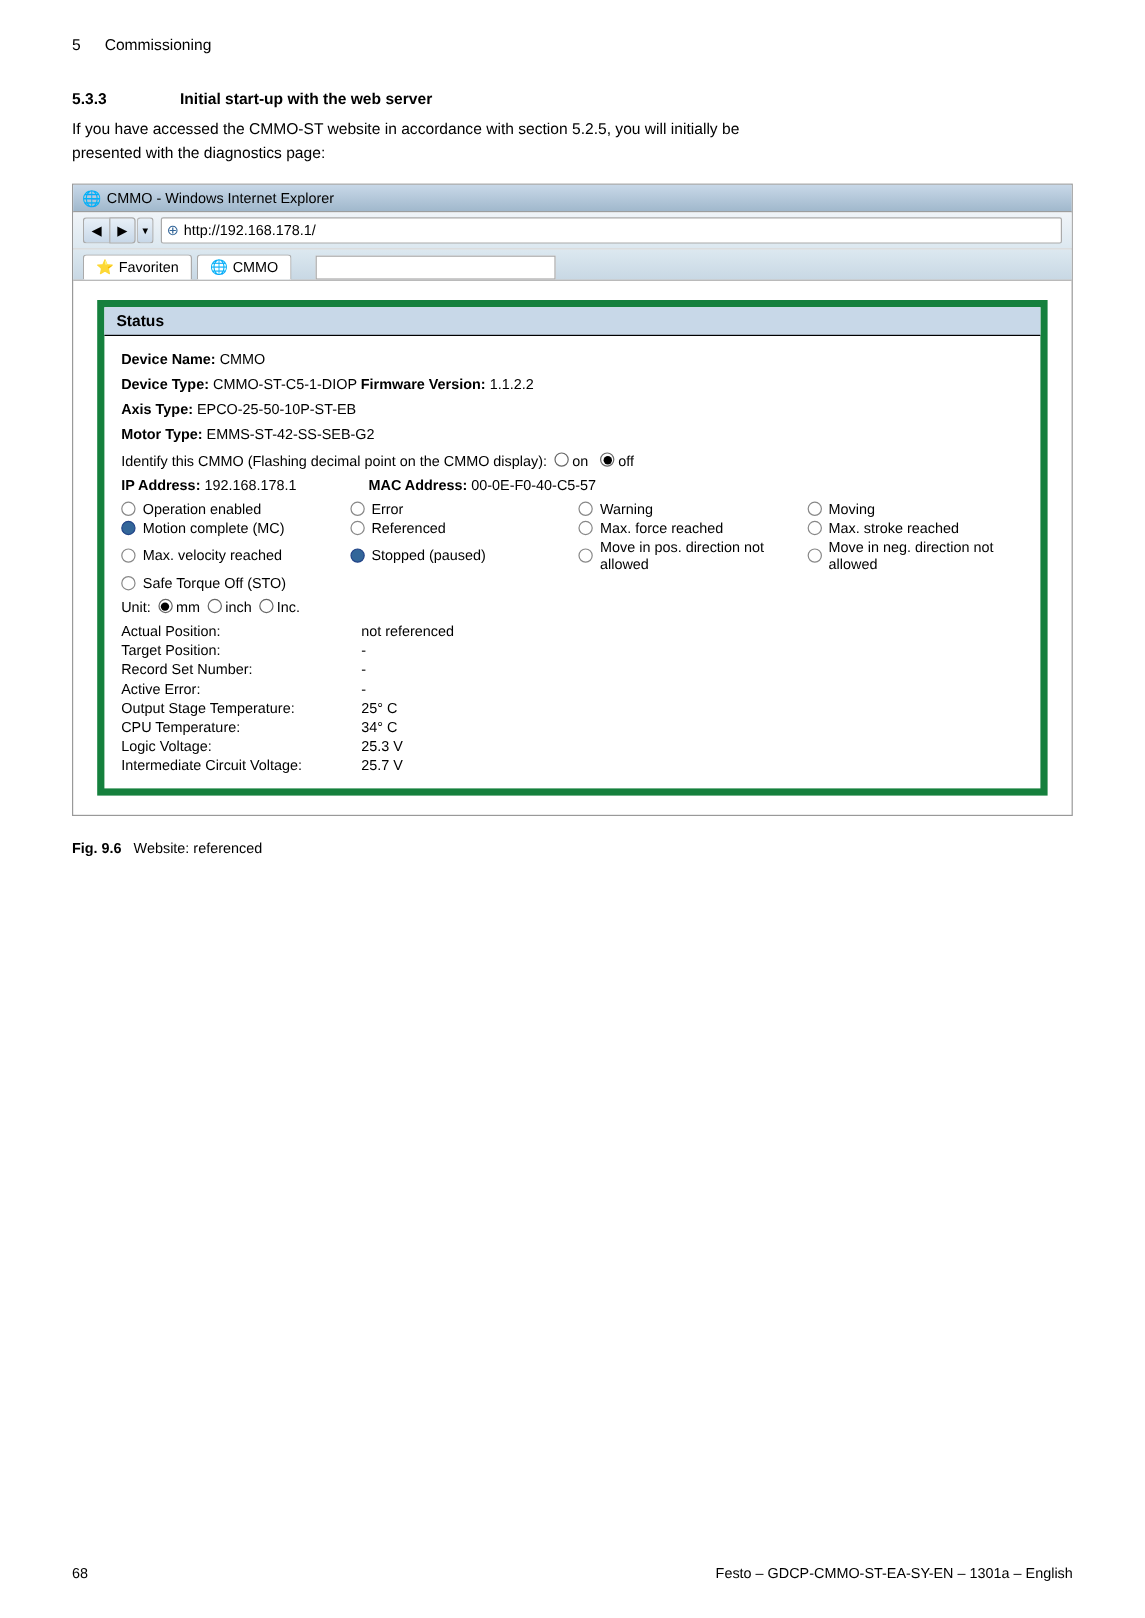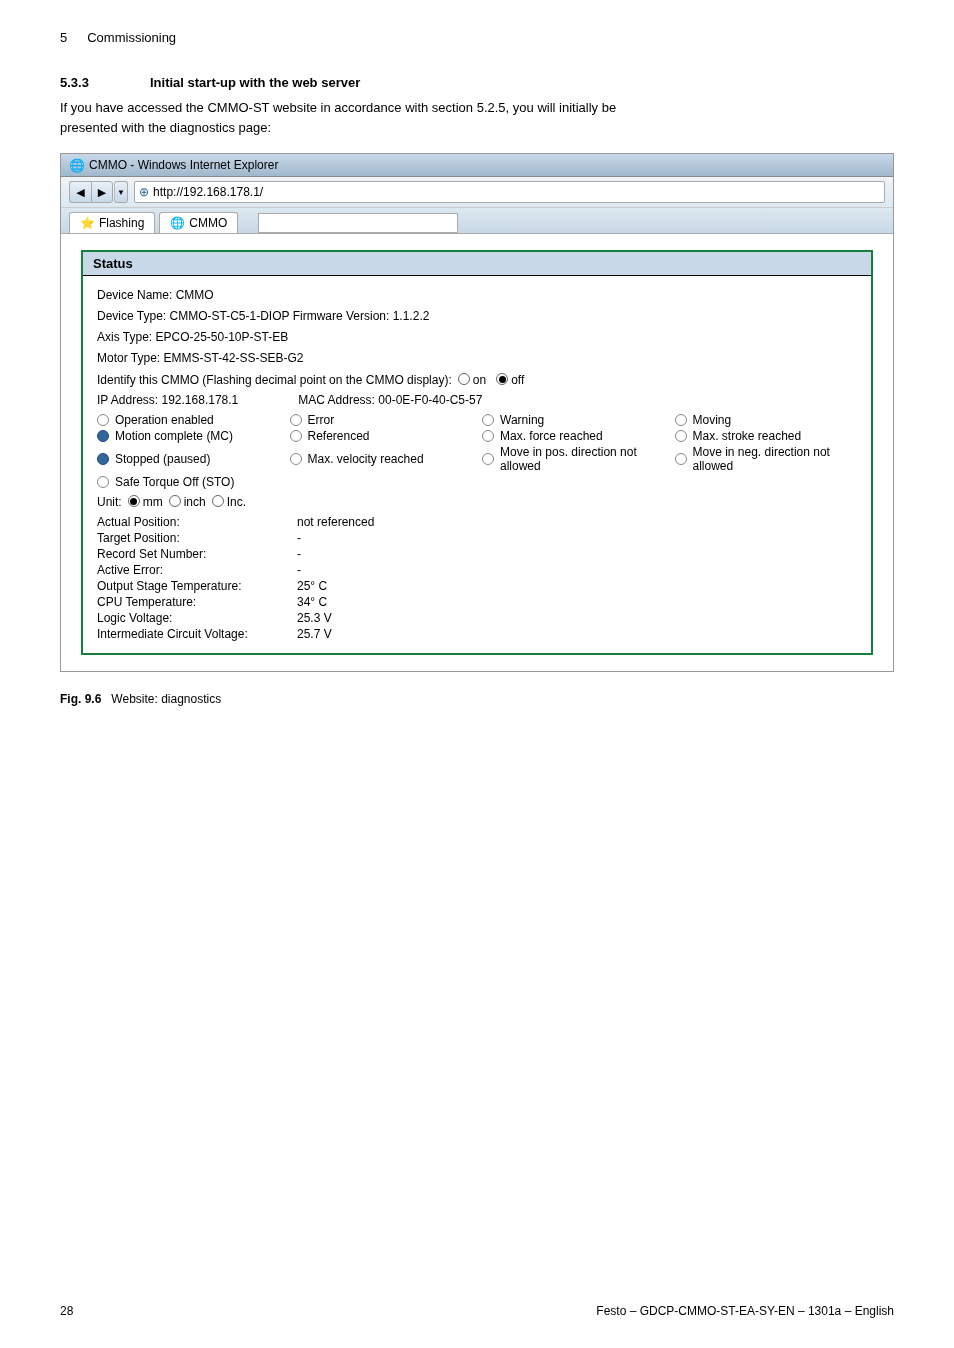--- a/index.html
+++ b/index.html
@@ -181,21 +181,21 @@
       padding: 0 4px;
       margin-left: 20px;
     }
 
     .browser-content {
       padding: 16px 20px;
     }
 
     
     .status-panel {
-      border: 2px solid #15803d;
+      border: 6px solid #15803d;
     }
 
     .status-header {
       background: #c8d8e8;
       padding: 4px 10px;
       font-size: 13px;
       font-weight: bold;
       border-bottom: 1px solid #000;
     }
 
@@ -203,21 +203,21 @@
       padding: 10px 14px;
       font-size: 12px;
     }
 
     .status-row {
       margin-bottom: 3px;
       line-height: 1.5;
     }
 
     .label-bold {
-      font-weight: normal;
+      font-weight: bold;
     }
 
     .identify-row {
       display: flex;
       align-items: center;
       gap: 6px;
       margin: 6px 0;
       font-size: 12px;
     }
 
@@ -381,21 +381,21 @@
 
       <div class="address-bar">
         <span class="address-icon">⊕</span>
         <span>http://192.168.178.1/</span>
       </div>
     </div>
 
     <div class="browser-tabbar">
       <div class="tab-item">
         <span class="tab-icon">⭐</span>
-        <span>Flashing</span>
+        <span>Favoriten</span>
       </div>
       <div class="tab-item" style="margin-left:4px;">
         <span class="tab-icon">🌐</span>
         <span>CMMO</span>
       </div>
       <input class="tab-input" type="text" value="" style="">
     </div>
 
     <div class="browser-content">
 
@@ -482,26 +482,26 @@
             <div class="indicator-row">
               <div class="indicator-dot dot-empty"></div>
               <span>Max. force reached</span>
             </div>
             <div class="indicator-row">
               <div class="indicator-dot dot-empty"></div>
               <span>Max. stroke reached</span>
             </div>
 
             <div class="indicator-row">
+              <div class="indicator-dot dot-empty"></div>
+              <span>Max. velocity reached</span>
+            </div>
+            <div class="indicator-row">
               <div class="indicator-dot dot-blue"></div>
               <span>Stopped (paused)</span>
-            </div>
-            <div class="indicator-row">
-              <div class="indicator-dot dot-empty"></div>
-              <span>Max. velocity reached</span>
             </div>
 
             <div class="indicator-row">
               <div class="indicator-dot dot-empty"></div>
               <span>Move in pos. direction not allowed</span>
             </div>
             <div class="indicator-row">
               <div class="indicator-dot dot-empty"></div>
               <span>Move in neg. direction not allowed</span>
             </div>
@@ -567,21 +567,21 @@
           </div>
 
         </div>
       </div>
 
     </div>
   </div>
 
   <div class="fig-caption">
     <span class="fig-label">Fig. 9.6</span>
-    <span>Website: diagnostics</span>
+    <span>Website: referenced</span>
   </div>
 
 </div>
 
 <div class="page-footer">
-  <span>28</span>
+  <span>68</span>
   <span>Festo – GDCP-CMMO-ST-EA-SY-EN – 1301a – English</span>
 </div>
 
 </body></html>

